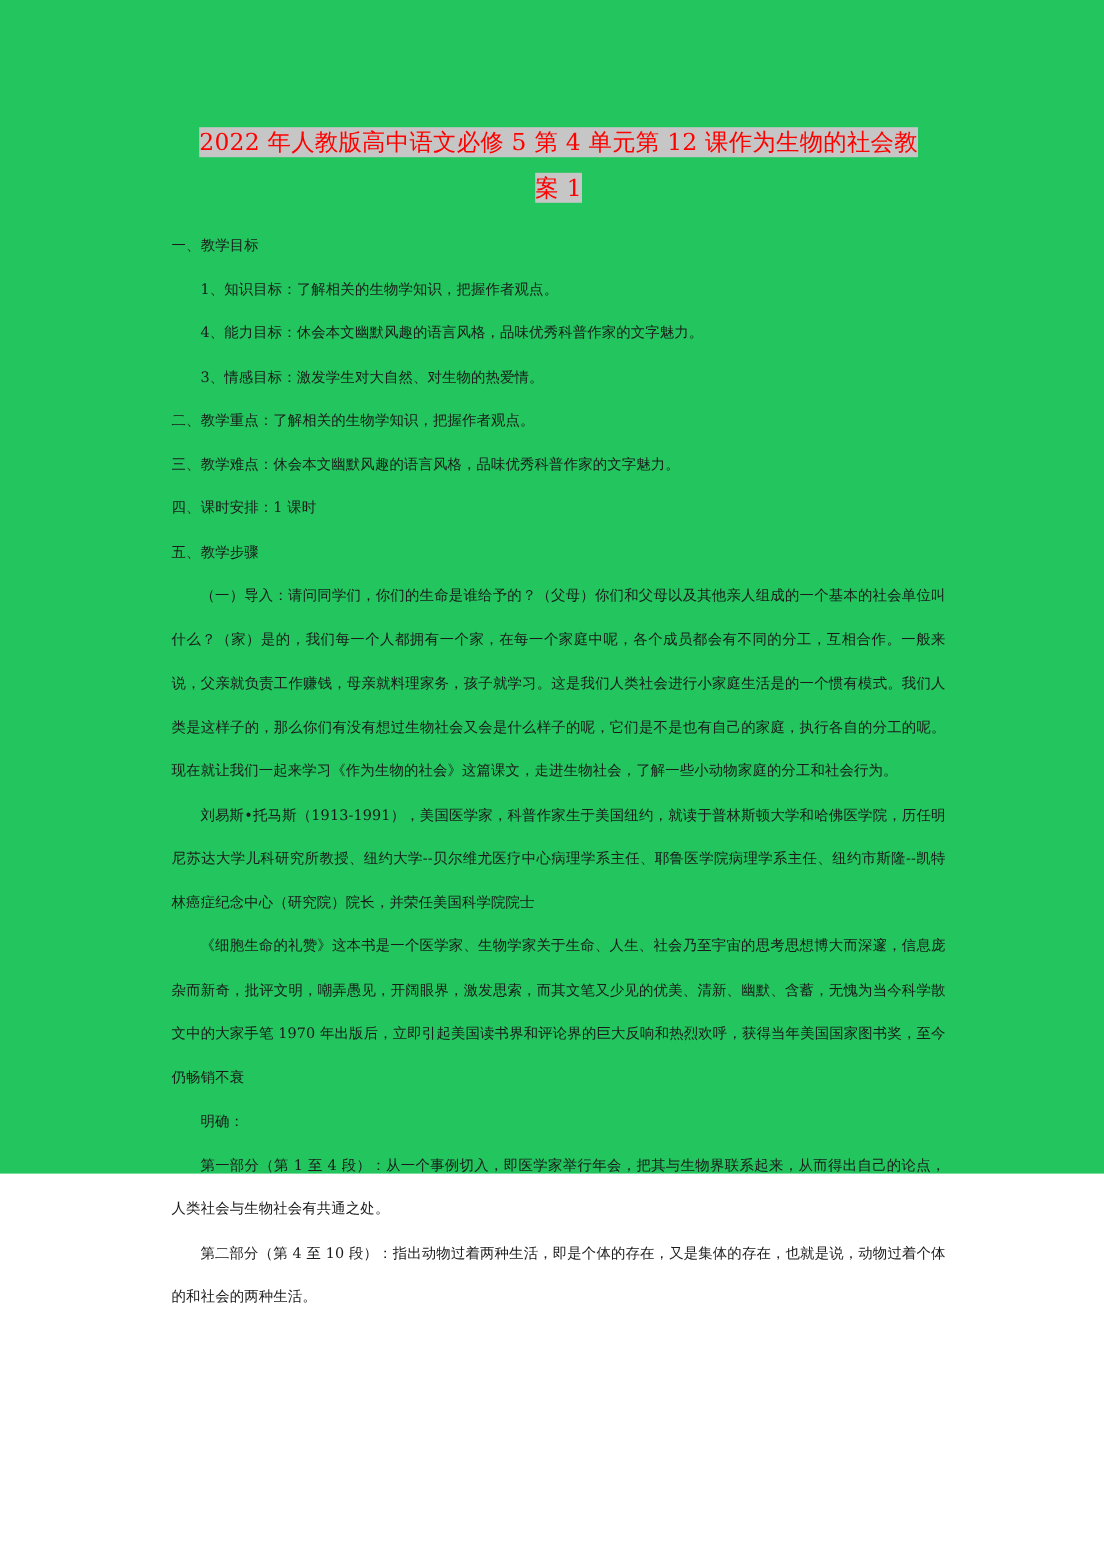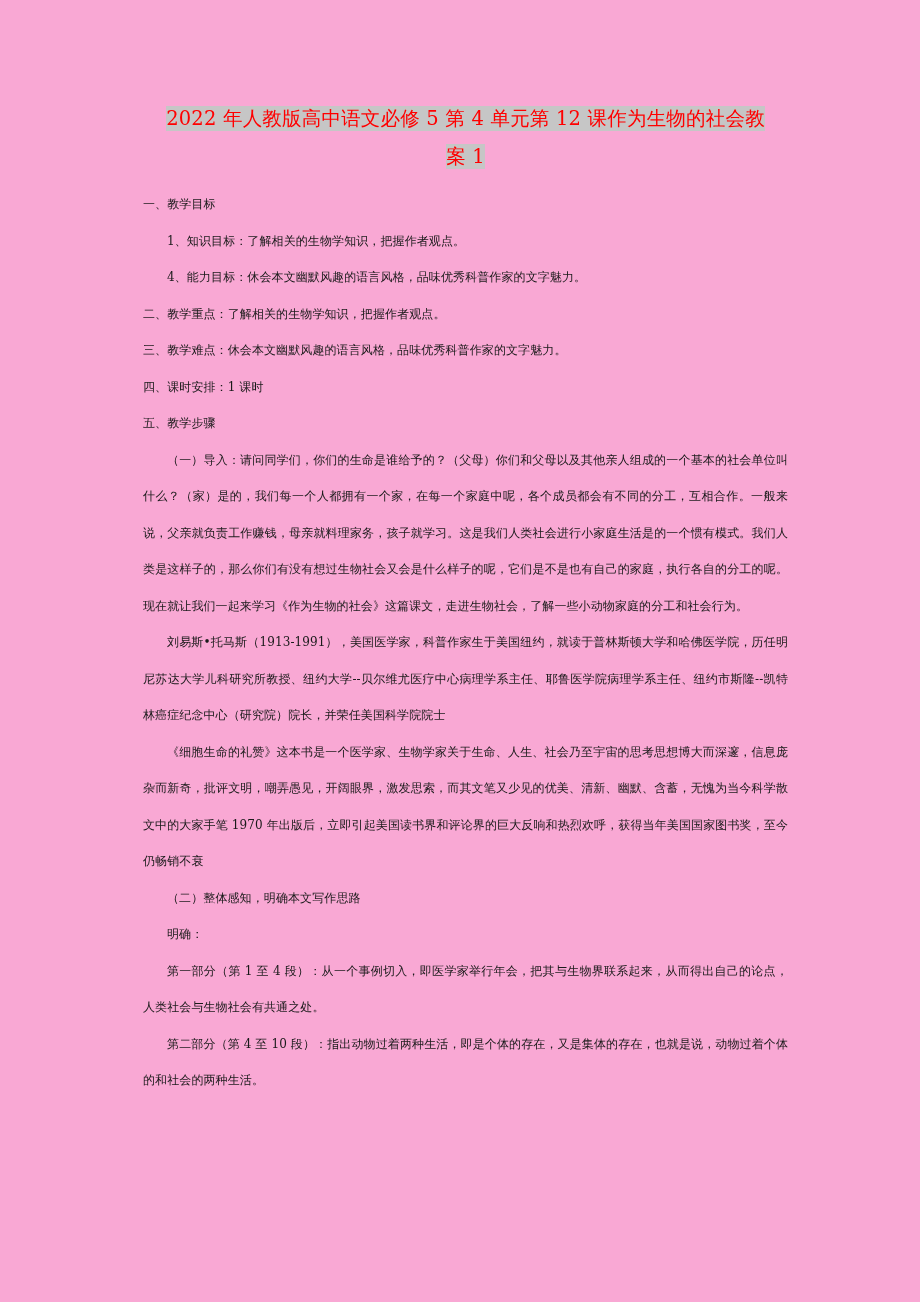--- a/index.html
+++ b/index.html
@@ -11,22 +11,22 @@
   body {
     width: 920px;
     height: 1302px;
     font-family: "DejaVu Serif", "Liberation Serif", serif;
     color: #1a1a1a;
     overflow: hidden;
   }
   .page {
     position: relative;
     width: 920px;
-    height: 1302px;
-    background: #f9a8d4;
+    height: 978px;
+    background: #22c55e;
     box-sizing: border-box;
   }
   .content {
     position: absolute;
     left: 143px;
     top: 100px;
     width: 645px;
   }
 
   
@@ -69,29 +69,29 @@
 <body>
 
 <div class="page">
   <div class="content">
 
     <h1 class="doc-title"><span class="hl">2022 年人教版高中语文必修 5 第 4 单元第 12 课作为生物的社会教</span><br><span class="hl">案 1</span></h1>
 
     <p class="p p-head">一、教学目标</p>
     <p class="p p-sub">1、知识目标：了解相关的生物学知识，把握作者观点。</p>
     <p class="p p-sub">4、能力目标：休会本文幽默风趣的语言风格，品味优秀科普作家的文字魅力。</p>
+    <p class="p p-sub">3、情感目标：激发学生对大自然、对生物的热爱情。</p>
 
     <p class="p p-head">二、教学重点：了解相关的生物学知识，把握作者观点。</p>
     <p class="p p-head">三、教学难点：休会本文幽默风趣的语言风格，品味优秀科普作家的文字魅力。</p>
     <p class="p p-head">四、课时安排：1 课时</p>
     <p class="p p-head">五、教学步骤</p>
 
     <p class="p p-indent">（一）导入：请问同学们，你们的生命是谁给予的？（父母）你们和父母以及其他亲人组成的一个基本的社会单位叫什么？（家）是的，我们每一个人都拥有一个家，在每一个家庭中呢，各个成员都会有不同的分工，互相合作。一般来说，父亲就负责工作赚钱，母亲就料理家务，孩子就学习。这是我们人类社会进行小家庭生活是的一个惯有模式。我们人类是这样子的，那么你们有没有想过生物社会又会是什么样子的呢，它们是不是也有自己的家庭，执行各自的分工的呢。现在就让我们一起来学习《作为生物的社会》这篇课文，走进生物社会，了解一些小动物家庭的分工和社会行为。</p>
     <p class="p p-indent">刘易斯•托马斯（1913-1991），美国医学家，科普作家生于美国纽约，就读于普林斯顿大学和哈佛医学院，历任明尼苏达大学儿科研究所教授、纽约大学--贝尔维尤医疗中心病理学系主任、耶鲁医学院病理学系主任、纽约市斯隆--凯特林癌症纪念中心（研究院）院长，并荣任美国科学院院士</p>
     <p class="p p-indent">《细胞生命的礼赞》这本书是一个医学家、生物学家关于生命、人生、社会乃至宇宙的思考思想博大而深邃，信息庞杂而新奇，批评文明，嘲弄愚见，开阔眼界，激发思索，而其文笔又少见的优美、清新、幽默、含蓄，无愧为当今科学散文中的大家手笔 1970 年出版后，立即引起美国读书界和评论界的巨大反响和热烈欢呼，获得当年美国国家图书奖，至今仍畅销不衰</p>
 
-    <p class="p p-indent">（二）整体感知，明确本文写作思路</p>
     <p class="p p-indent">明确：</p>
     <p class="p p-indent">第一部分（第 1 至 4 段）：从一个事例切入，即医学家举行年会，把其与生物界联系起来，从而得出自己的论点，人类社会与生物社会有共通之处。</p>
     <p class="p p-indent">第二部分（第 4 至 10 段）：指出动物过着两种生活，即是个体的存在，又是集体的存在，也就是说，动物过着个体的和社会的两种生活。</p>
 
   </div>
 </div>
 
 </body></html>

